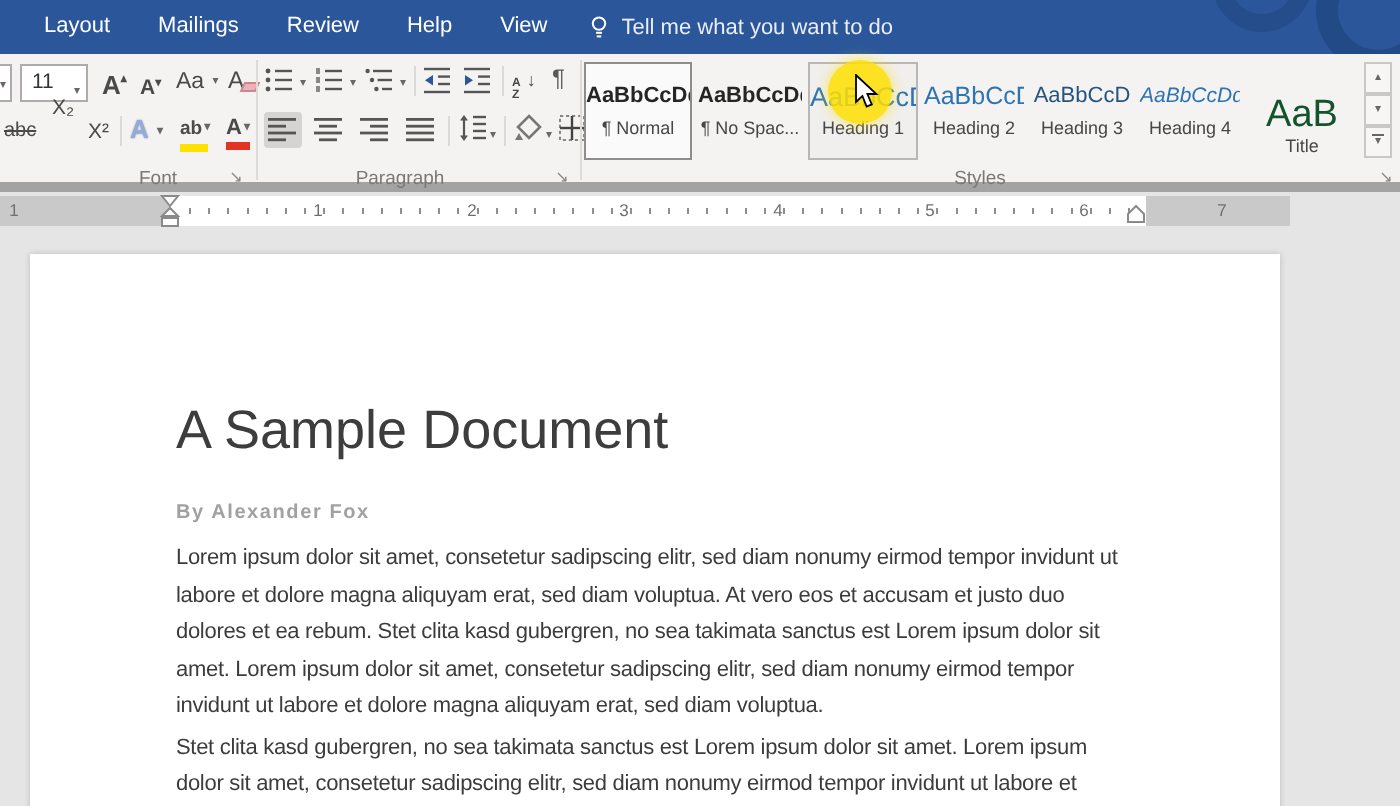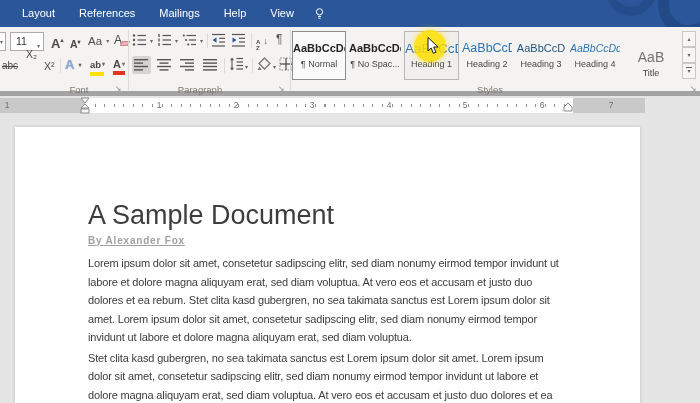--- a/index.html
+++ b/index.html
@@ -34,67 +34,68 @@
 
   
   .scard { position:absolute; top:4px; height:49px; border:1px solid transparent; text-align:center; overflow:hidden; }
   .scard.selected { border:1px solid #8f8d8b; background:#fbfafa; }
   .scard.hovered  { border:1px solid #b9b7b5; background:#f0efee; }
   .sprev { display:block; margin-top:7px; height:19px; line-height:19px; font-weight:600; color:#252525; font-size:11px; white-space:nowrap; overflow:hidden; }
   .sprev.h1 { font-weight:400; color:#2e74b5; font-size:13.5px; }
   .sprev.h2 { font-weight:400; color:#2e74b5; font-size:12.5px; }
   .sprev.h3 { font-weight:400; color:#24547f; font-size:11px; }
   .sprev.h4 { font-weight:400; color:#2e74b5; font-size:10.5px; font-style:italic; }
-  .sprev.title { font-weight:300; color:#737373; font-size:14px;margin-top:16px; }
+  .sprev.title { font-weight:300; color:#14532d; font-size:19px;margin-top:16px; }
   .slabel { display:block; margin-top:1px; font-size:9px; color:#474747; white-space:nowrap; overflow:hidden; }
   .sbtn { position:absolute; left:682px; width:14px; height:16px; border:1px solid #cac8c6; background:#f7f6f5; font-size:6px; color:#676665; text-align:center; line-height:14px; }
   .sbtn .bar { display:block; height:1px; background:#676665; margin:3px 3px 0 3px; }
   .sbtn.more { line-height:6px; }
 
   
   .ruler { position:absolute; top:98px; left:0; width:645px; height:15px; background:#c9c9c9; z-index:3; }
   .ruler .white { position:absolute; left:85px; width:488px; top:0; height:15px; background:#ffffff; }
   .ruler .ticks { position:absolute; left:85px; width:488px; top:6px; height:3px;
      background:repeating-linear-gradient(to right,#8f8f8f 0 1px,transparent 1px 9.58px); }
   .rnum { position:absolute; top:3px; transform:translateX(-50%); font-size:8.5px; color:#6f6f6f; line-height:9px; }
   .marker { position:absolute; z-index:4; }
 
   
   .page { position:absolute; left:15px; top:127px; width:625px; height:290px; background:#ffffff; box-shadow:0 0 3px rgba(0,0,0,.18); z-index:1; padding:72px 73px 0 73px; }
   .doc-title { font-size:27px; font-weight:300; color:#3d3d3d; line-height:32px; letter-spacing:0px; }
-  .doc-byline { margin-top:4px; font-size:10px; font-weight:700; letter-spacing:0.8px; color:#a1a1a1;text-decoration:underline; }
+  .doc-byline { margin-top:20px; font-size:10px; font-weight:700; letter-spacing:0.8px; color:#a1a1a1; }
   .para { margin-top:8px; font-size:11px; line-height:18.5px; letter-spacing:-0.15px; color:#3c3c3c; }
   .para.sel-line { margin-top:0; }
   .para.p3 { margin-top:2px; }
   .sel { background:#cbcbcb; padding:2px 3px 2px 0; }
 
   
   .click-glow { position:absolute; left:414px; top:30px; width:32px; height:32px; border-radius:50%;
     background:rgba(255,223,0,.85); box-shadow:0 0 7px rgba(255,223,0,.65); z-index:8; }
   .cursor { position:absolute; left:427px; top:37px; z-index:9; }
 </style>
 </head>
 <body>
 
 <div class="app">
 
   <div class="tabbar">
     <div class="deco d1"></div>
     <div class="deco d2"></div>
     <span class="tab">Layout</span>
-    <span class="tab">References</span>
     <span class="tab">Mailings</span>
+    <span class="tab">Review</span>
     <span class="tab">Help</span>
     <span class="tab">View</span>
     <span class="tellme">
       <svg width="11" height="14" viewBox="0 0 11 14">
         <circle cx="5.5" cy="4.8" r="3.1" fill="none" stroke="#ffffff" stroke-width="1"></circle>
         <line x1="4" y1="9.4" x2="7" y2="9.4" stroke="#ffffff" stroke-width="1"></line>
         <line x1="4.4" y1="11.2" x2="6.6" y2="11.2" stroke="#ffffff" stroke-width="1"></line>
       </svg>
+      <span>Tell me what you want to do</span>
     </span>
   </div>
 
   <div class="ribbon">
 
     <div class="cut-box">
       <span class="caret">▾</span>
     </div>
     <div class="size-box">
       <span>11</span>

